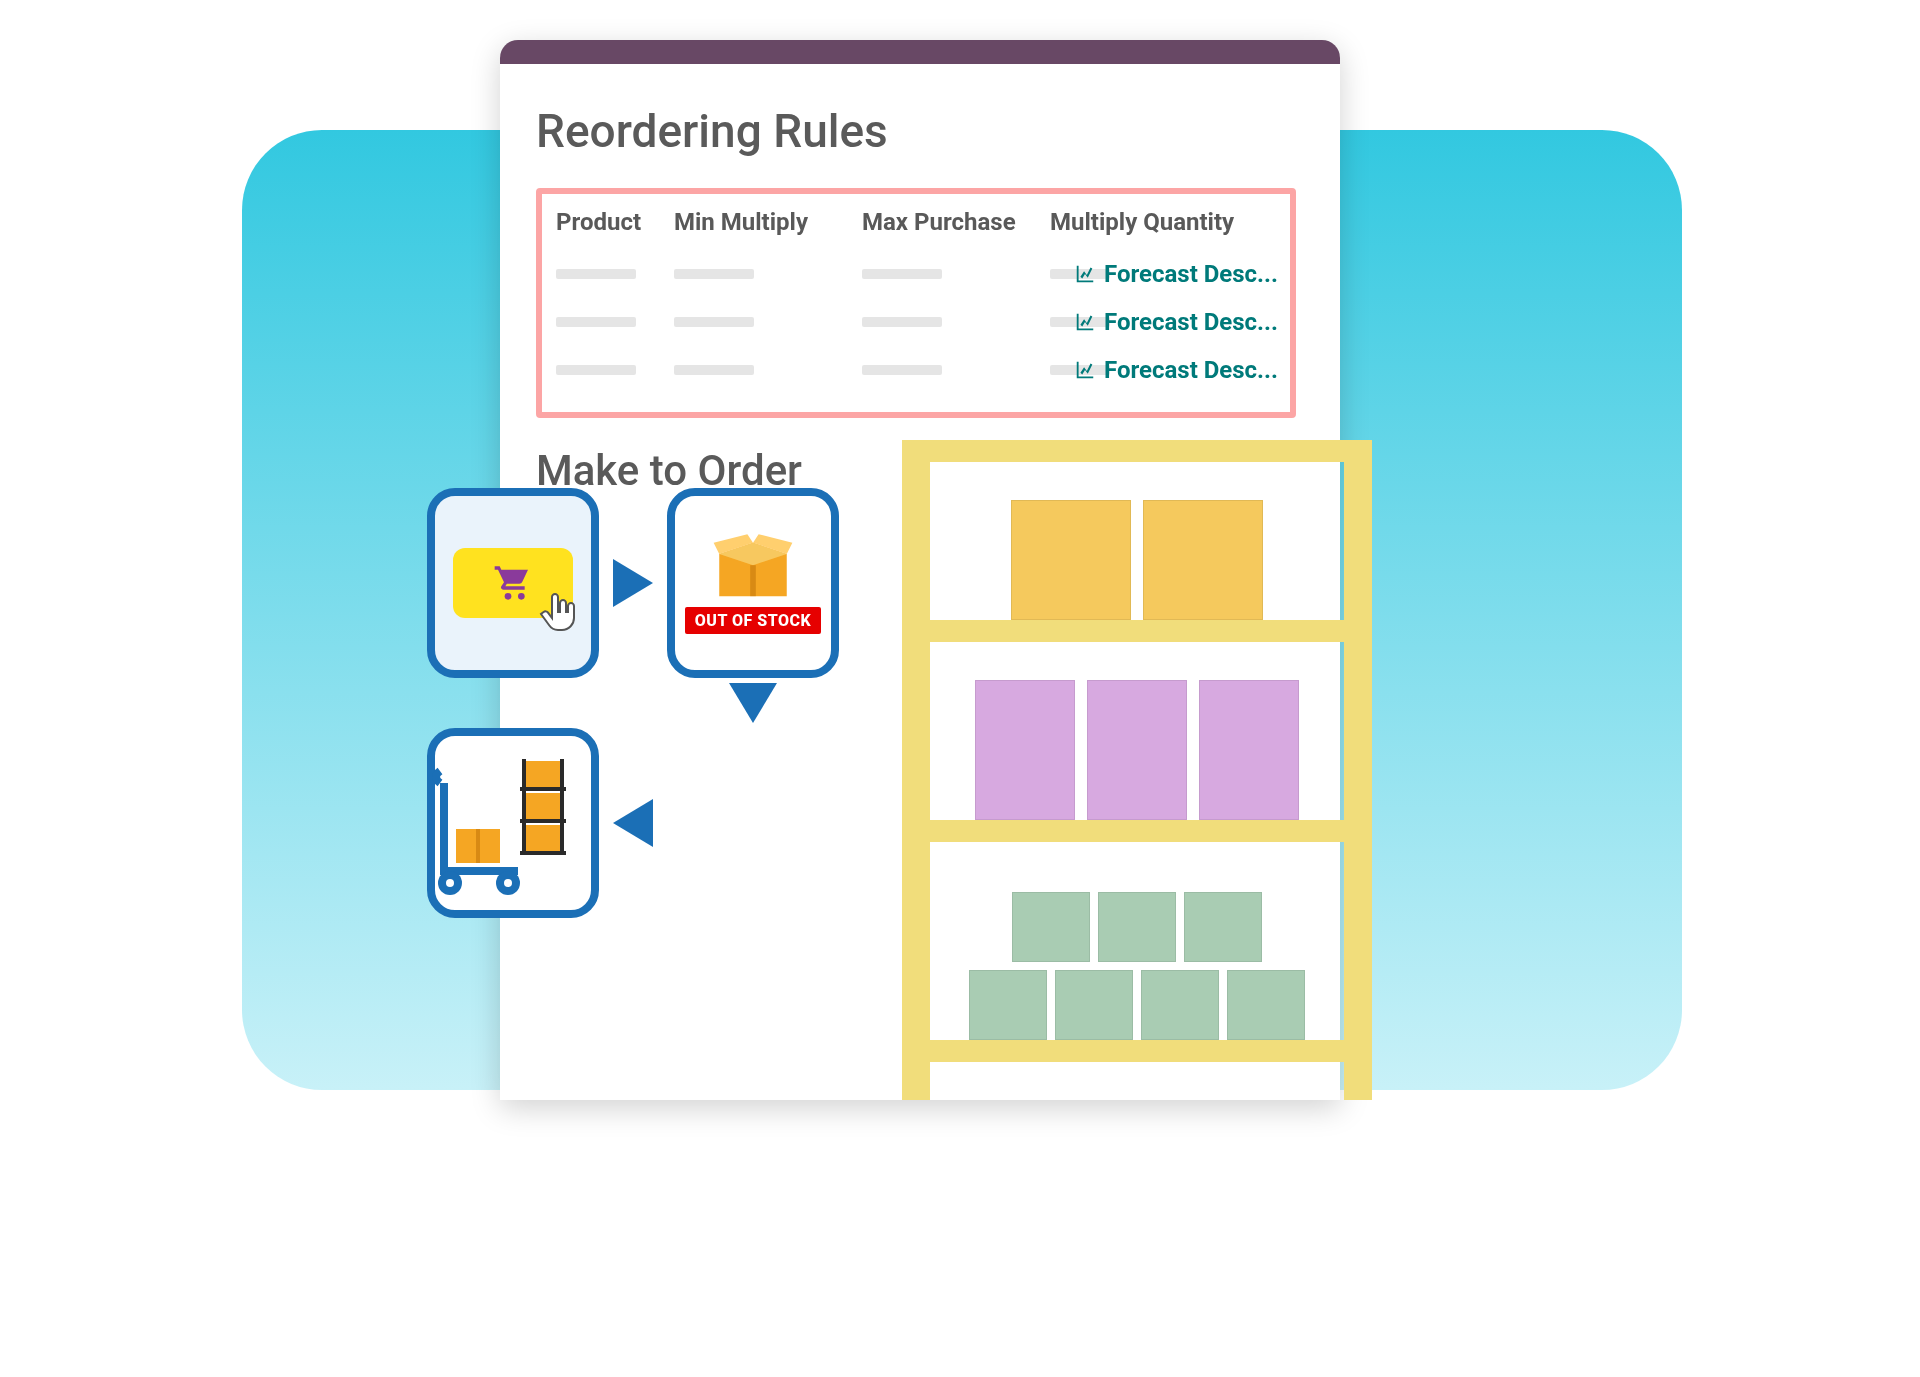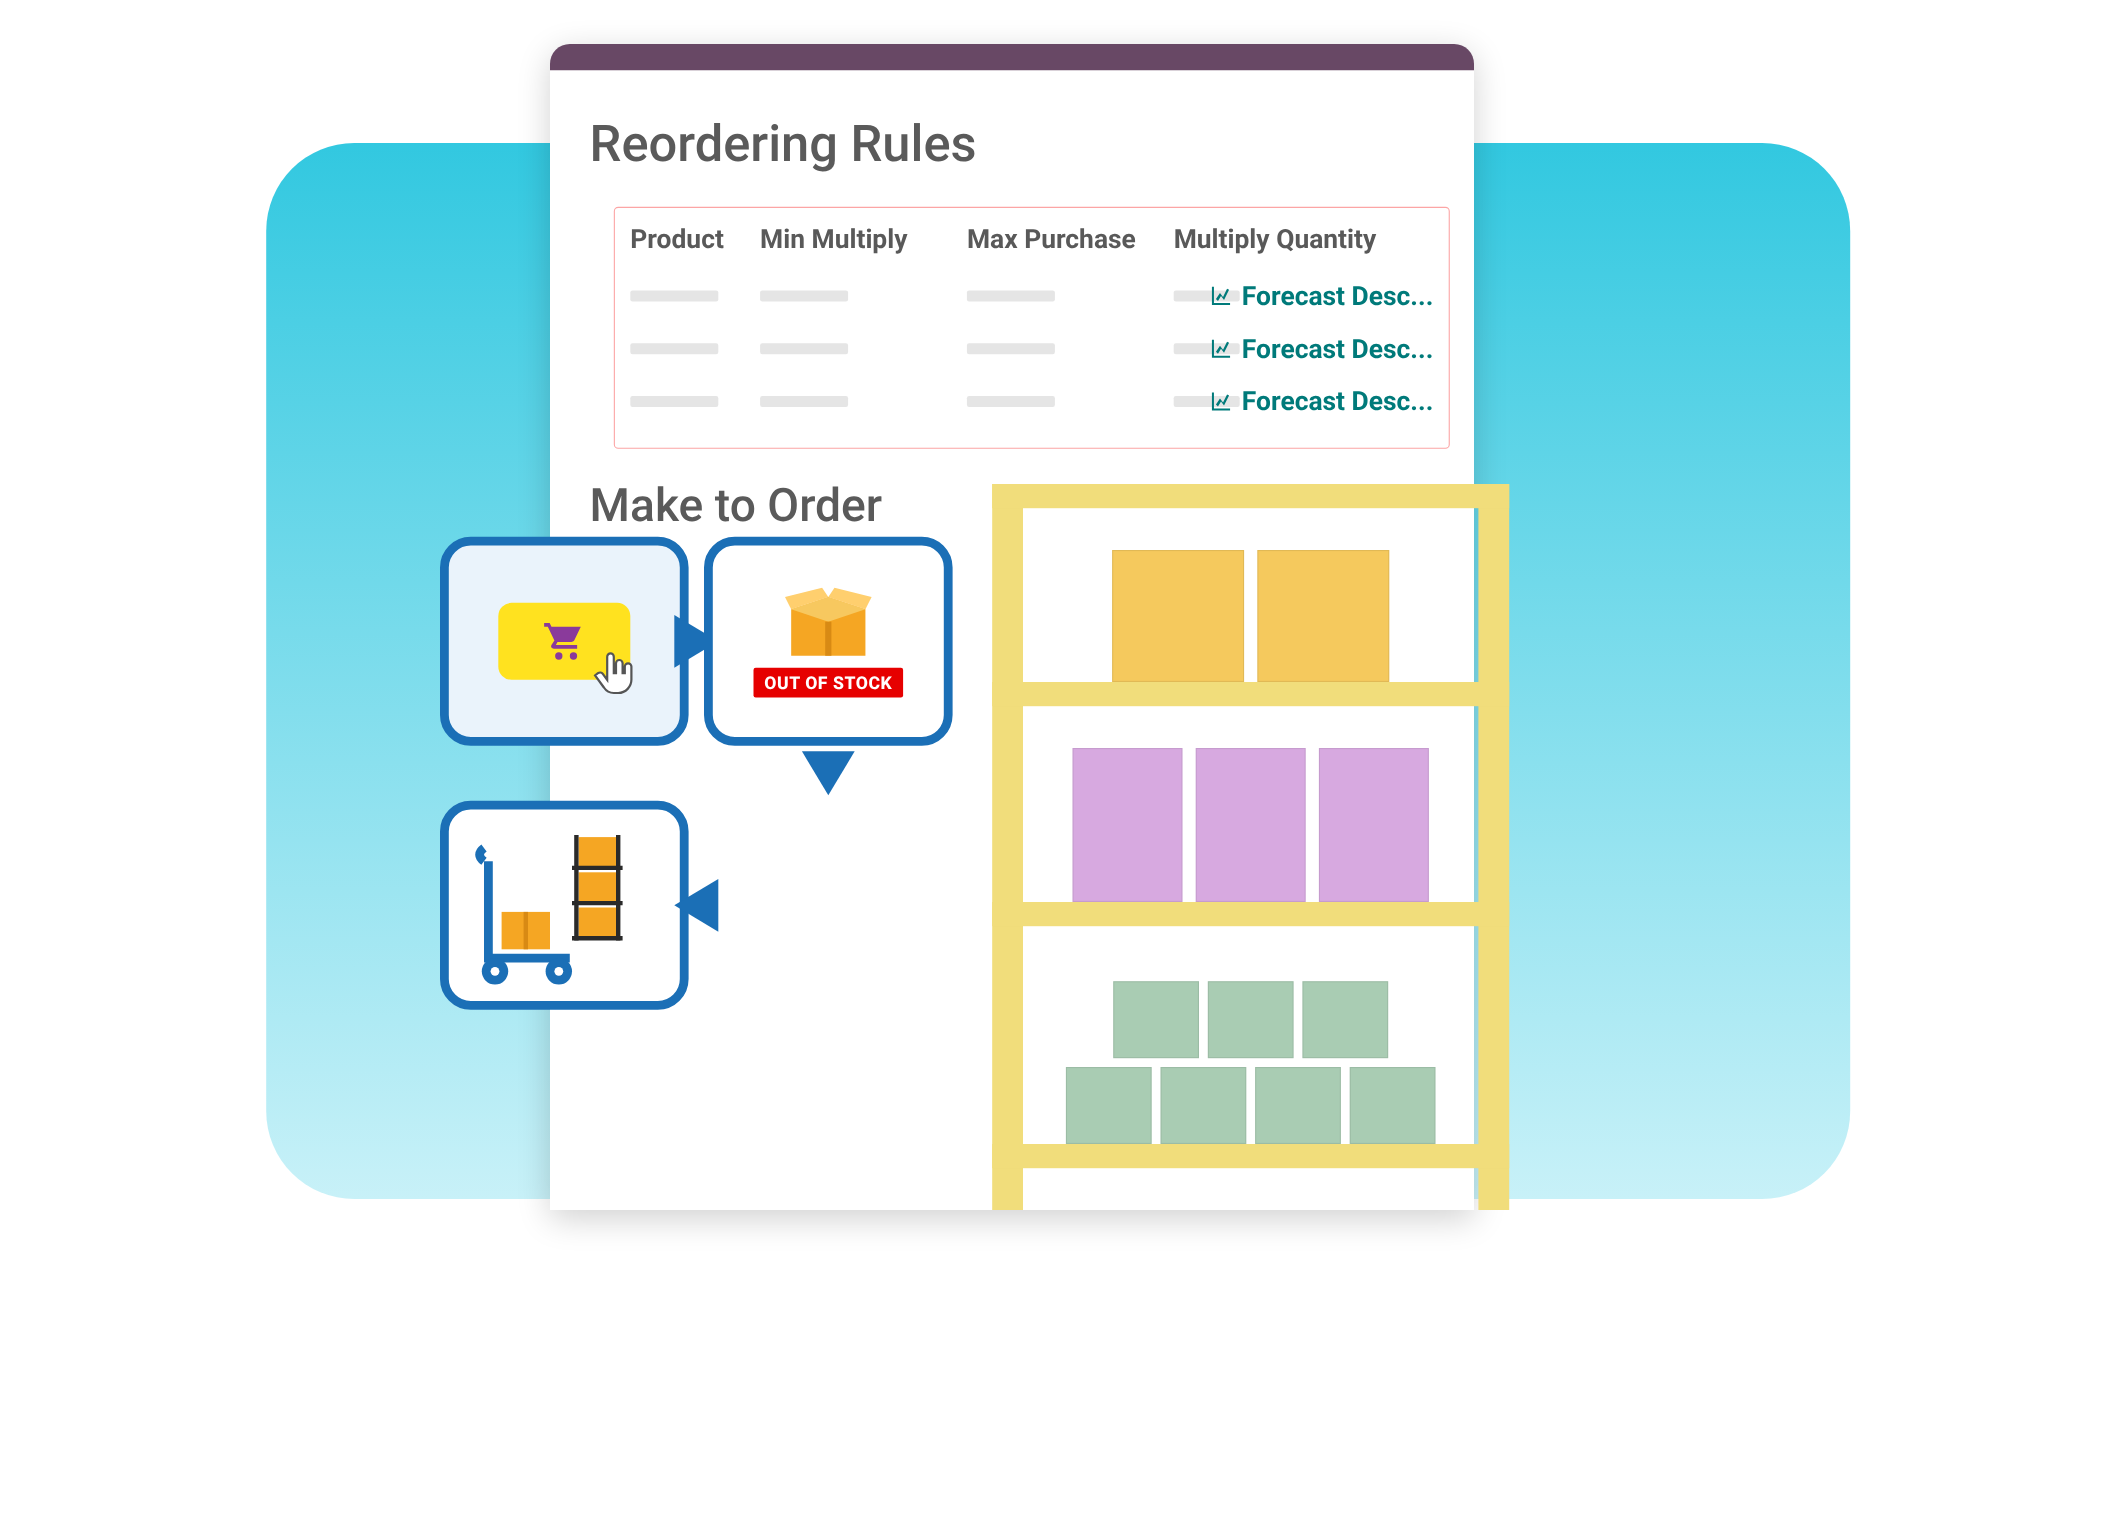--- a/index.html
+++ b/index.html
@@ -26,25 +26,24 @@
     border-top-right-radius: 18px;
     box-shadow: 0 8px 30px rgba(0,0,0,0.18);
   }
 
   .panel-inner { padding: 40px 44px 0 36px; }
 
   .h1 { font-size: 46px; font-weight: 500; color: #5a5a5a; margin-bottom: 30px; }
   .h2 { font-size: 42px; font-weight: 500; color: #5a5a5a; margin: 28px 0 20px 0; }
 
   .rules-table {
-    border: 1px solid #fca5a5;
+    border: 6px solid #fca5a5;
     border-radius: 4px;
     padding: 14px 14px 18px 14px;
     width: 100%;
-    margin-left: 22px;
   }
   .rules-header {
     display: grid;
     grid-template-columns: 110px 180px 180px 220px 1fr;
     column-gap: 8px;
     font-size: 24px;
     font-weight: 700;
     color: #595959;
     padding-bottom: 14px;
   }
@@ -69,21 +68,21 @@
     left: 226px; top: 488px;
     width: 440px;
   }
   .flow-grid {
     display: grid;
     grid-template-columns: 190px 50px 190px;
     grid-template-rows: 190px 50px 190px;
     align-items: center; justify-items: center;
   }
   .tile {
-    width: 226px; height: 190px;
+    width: 172px; height: 190px;
     background: #fff;
     border: 8px solid #1b6fb6;
     border-radius: 28px;
     display: flex; align-items: center; justify-content: center;
     flex-direction: column;
   }
   .tile.tinted { background: #eaf3fb; }
   .arrow-right {
     width: 0; height: 0;
     border-top: 24px solid transparent;

